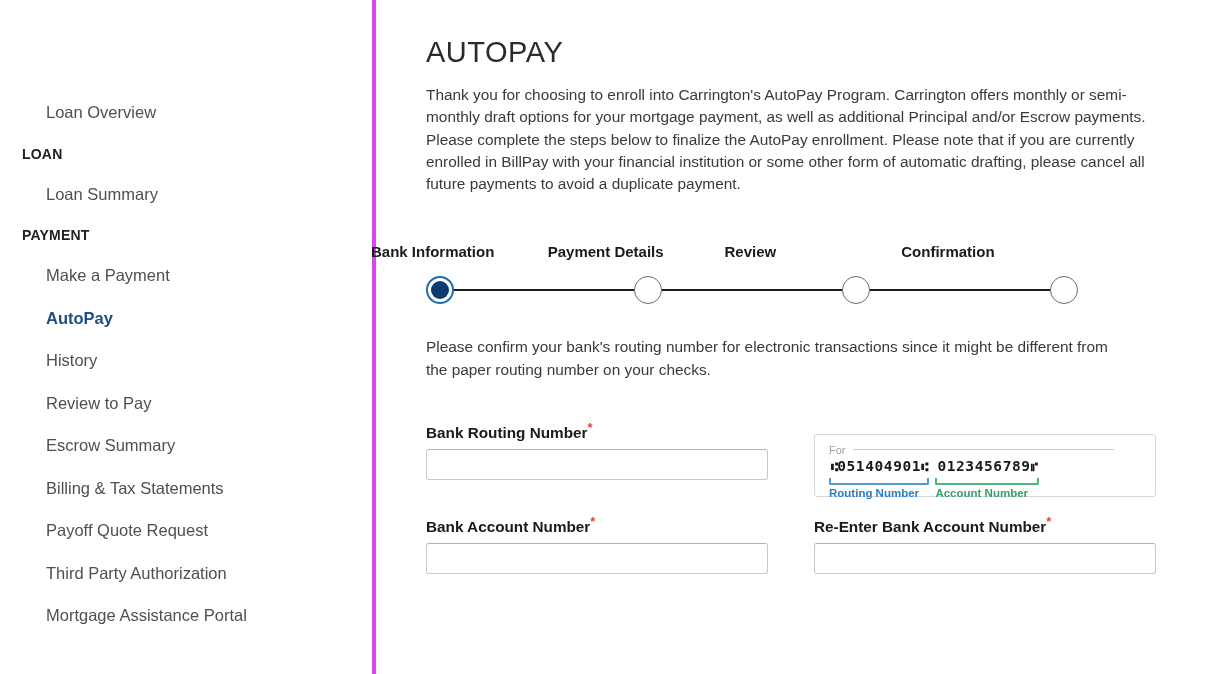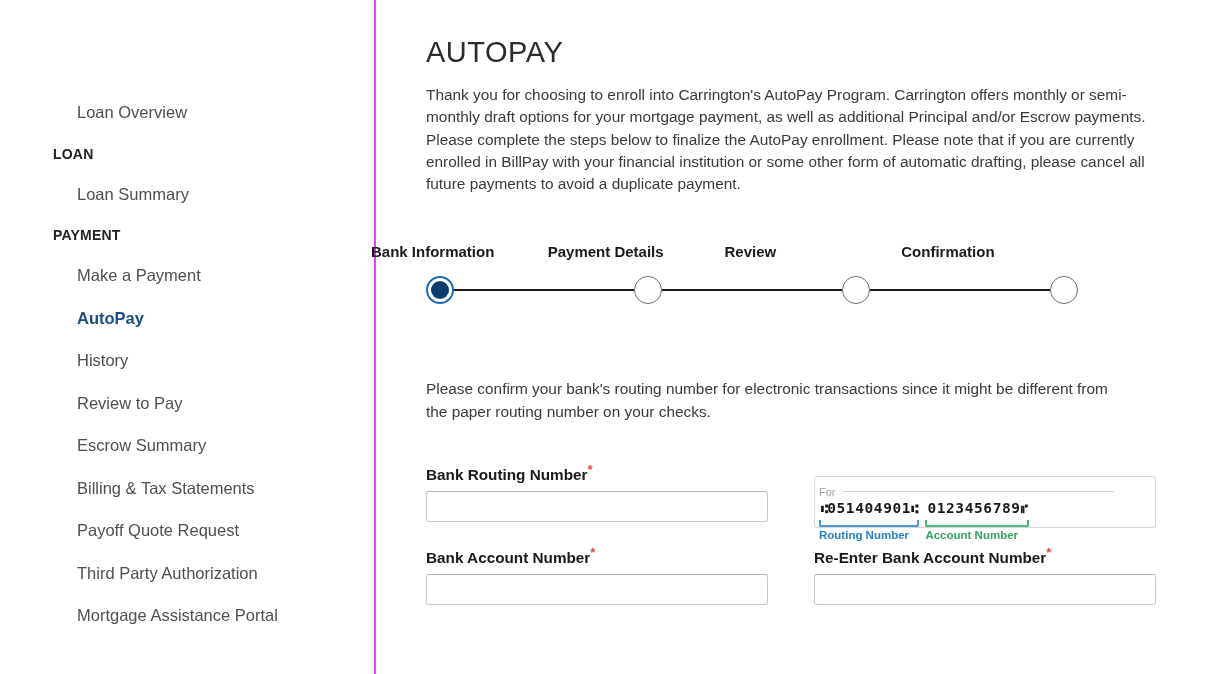--- a/index.html
+++ b/index.html
@@ -19,25 +19,24 @@
   
   .page {
     display: flex;
     width: 1229px;
     height: 674px;
     box-sizing: border-box;
   }
   .sidebar {
     width: 376px;
     flex: 0 0 376px;
-    border-right: 2px solid #d946ef;
+    border-right: 4px solid #d946ef;
     box-sizing: border-box;
     padding-top: 104px;
     position: relative;
-    padding-left: 31px;
   }
   .content {
     flex: 1 1 auto;
     padding: 38px 70px 0 50px;
     box-sizing: border-box;
     position: relative;
   }
 
   
   .nav-link {
@@ -140,21 +139,21 @@
   .dot.active::after {
     content: "";
     position: absolute;
     left: 3px; top: 3px; right: 3px; bottom: 3px;
     border-radius: 50%;
     background: #0c3c6e;
   }
 
   
   .confirm-note {
-    margin-top: 70px;
+    margin-top: 28px;
     font-size: 15.4px;
     line-height: 1.5;
     color: #3a3a3a;
     max-width: 700px;
   }
 
   
   .form-grid {
     margin-top: 44px;
   }
@@ -197,24 +196,24 @@
   }
 
   
   .check-card {
     width: 342px;
     flex: 0 0 342px;
     border: 1px solid #d7d7d7;
     border-radius: 3px;
     background: #ffffff;
     box-sizing: border-box;
-    padding: 9px 11px 7px 4px;
+    padding: 9px 11px 7px 14px;
     align-self: flex-start;
     margin-top: 9px;
-    height: 52px;
+    height: 63px;
   }
   .check-memo {
     display: flex;
     align-items: center;
     gap: 7px;
     margin-bottom: 3px;
   }
   .check-memo-text {
     font-size: 11px;
     color: #a0a0a0;

